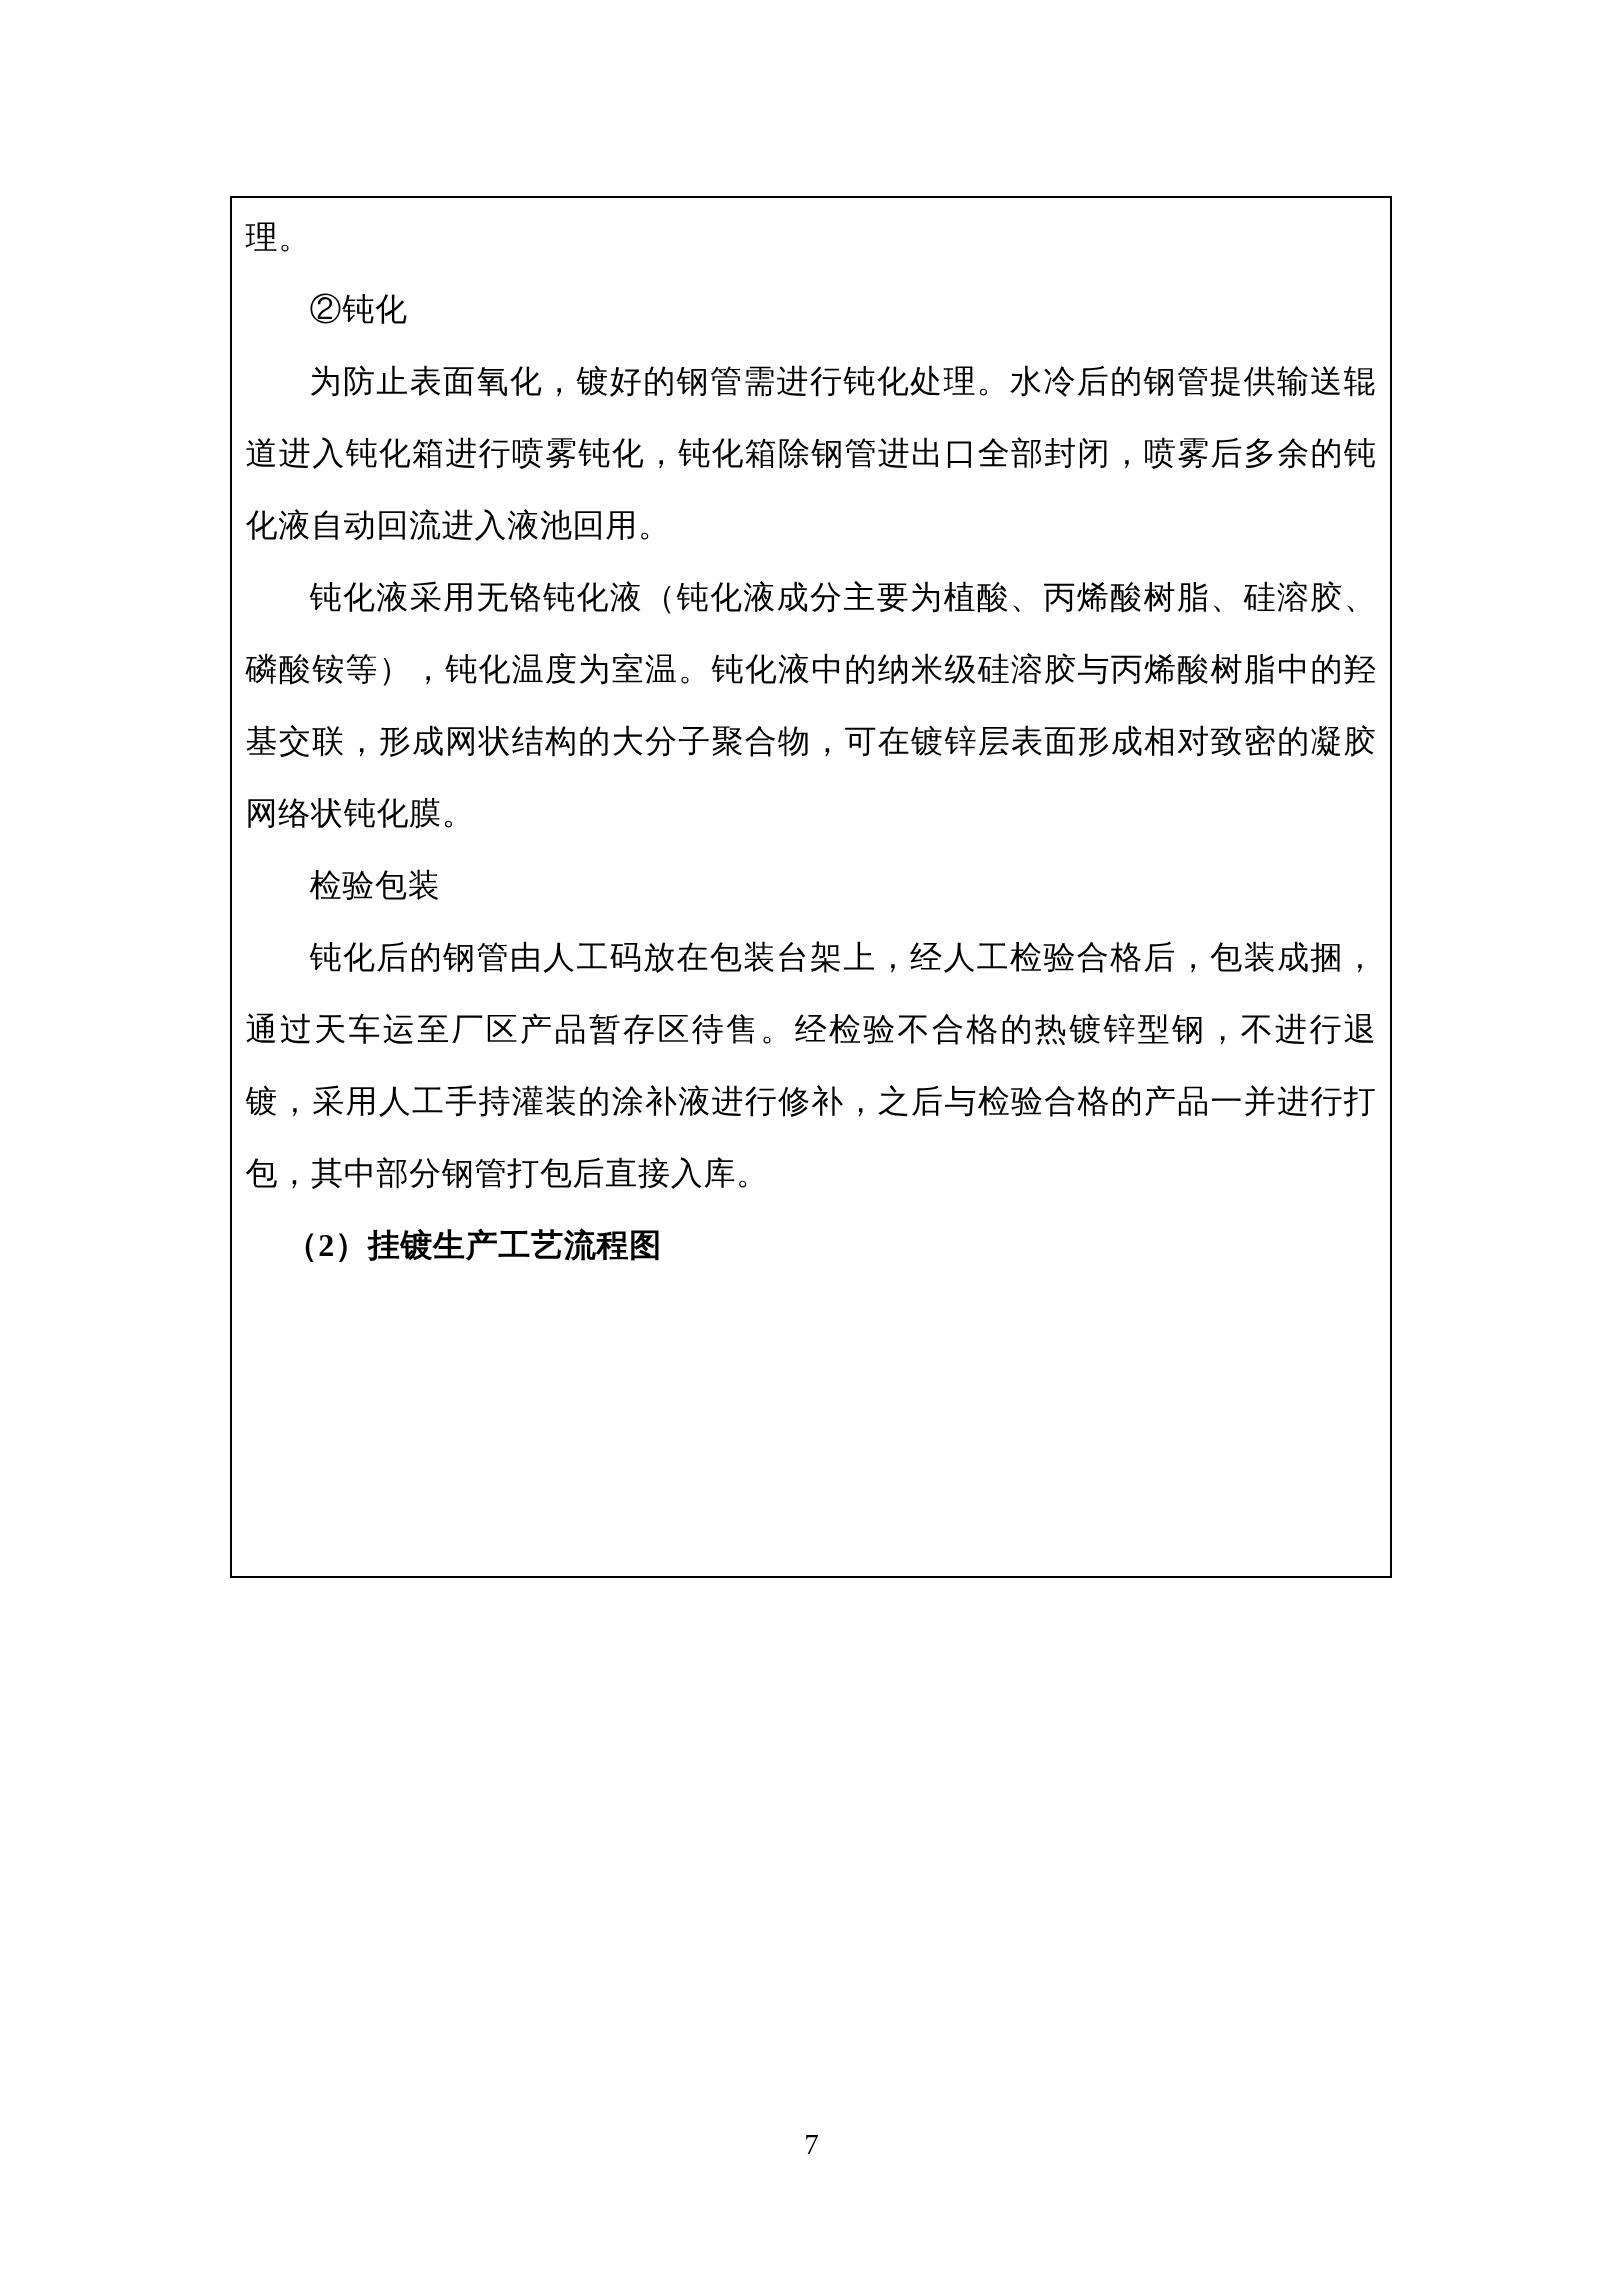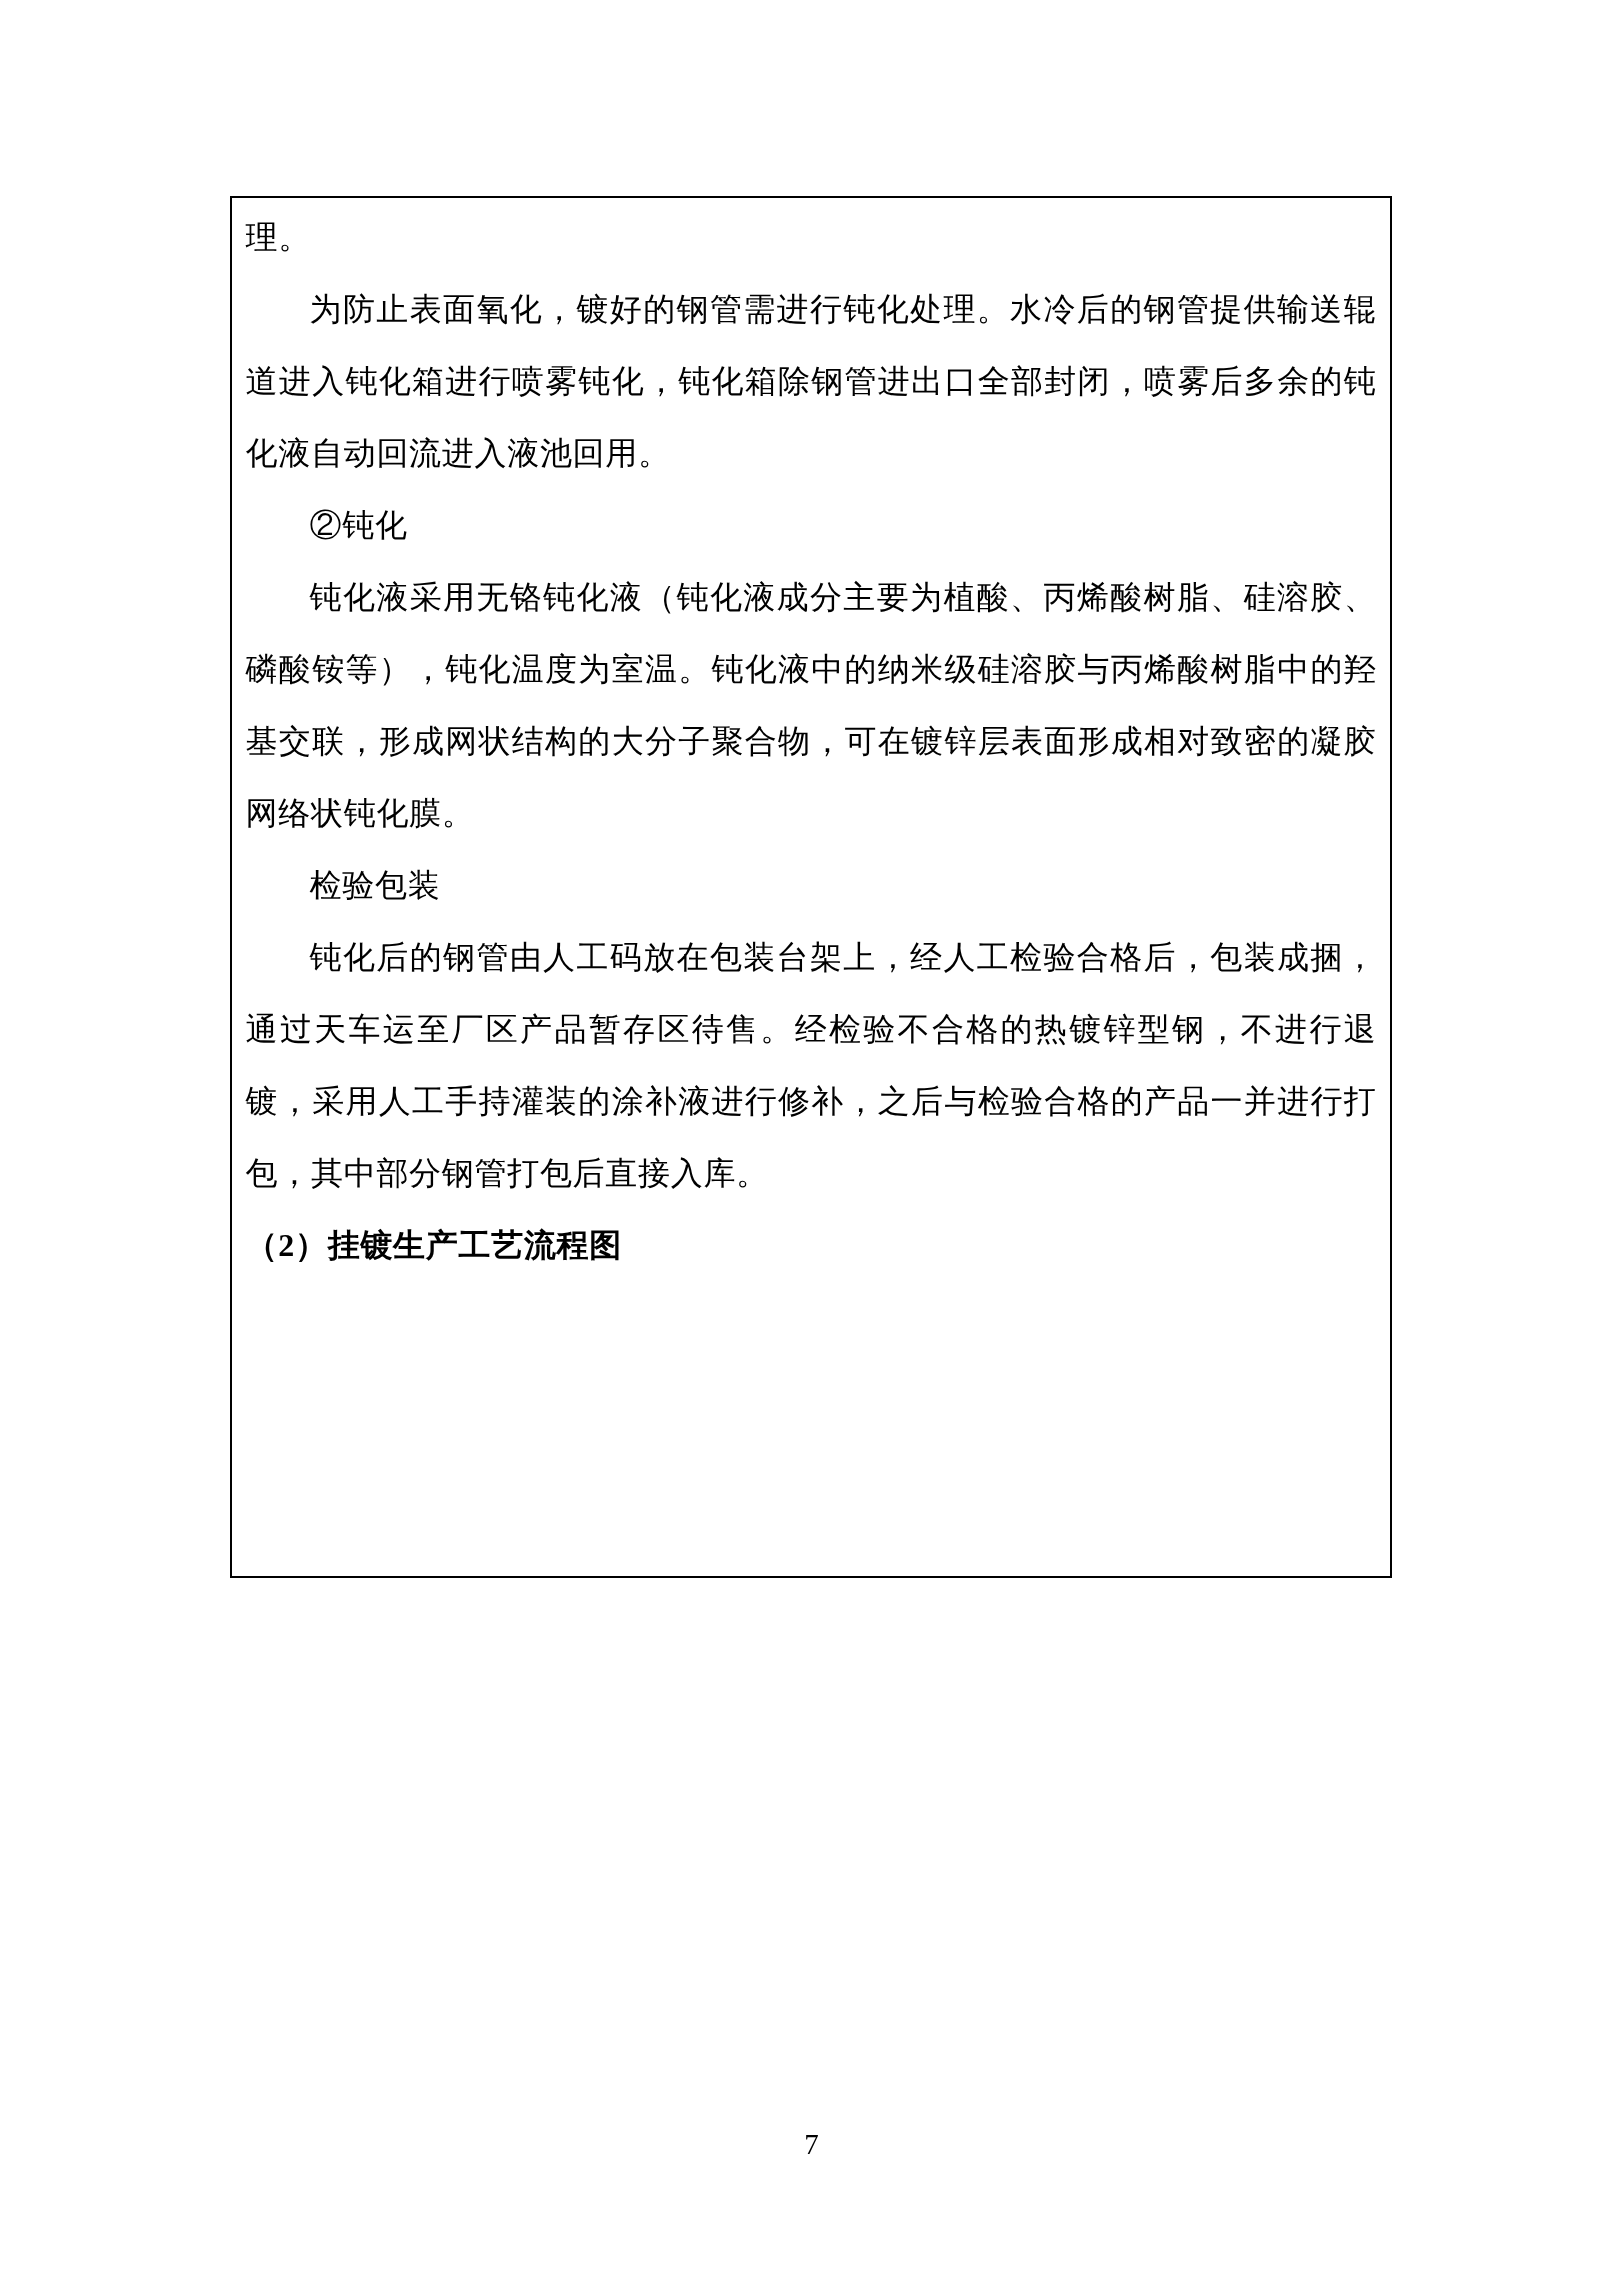--- a/index.html
+++ b/index.html
@@ -31,39 +31,40 @@
     font-size: 32px;
     line-height: 72px;
     text-align: justify;
     letter-spacing: 0.7px;
   }
   .content-frame p.indent {
     text-indent: 64px;
   }
   .content-frame p.bold {
     font-weight: bold;
+    margin-left: 40px;
   }
   .page-number {
     position: absolute;
     left: 0;
     top: 2127px;
     width: 1623px;
     text-align: center;
     font-size: 29px;
     line-height: 34px;
     color: #000000;
   }
 </style>
 </head>
 <body>
 
 <div class="content-frame">
   <p>理。</p>
+  <p class="indent">②钝化</p>
   <p class="indent">为防止表面氧化，镀好的钢管需进行钝化处理。水冷后的钢管提供输送辊道进入钝化箱进行喷雾钝化，钝化箱除钢管进出口全部封闭，喷雾后多余的钝化液自动回流进入液池回用。</p>
-  <p class="indent">②钝化</p>
   <p class="indent">钝化液采用无铬钝化液（钝化液成分主要为植酸、丙烯酸树脂、硅溶胶、磷酸铵等），钝化温度为室温。钝化液中的纳米级硅溶胶与丙烯酸树脂中的羟基交联，形成网状结构的大分子聚合物，可在镀锌层表面形成相对致密的凝胶网络状钝化膜。</p>
   <p class="indent">检验包装</p>
   <p class="indent">钝化后的钢管由人工码放在包装台架上，经人工检验合格后，包装成捆，通过天车运至厂区产品暂存区待售。经检验不合格的热镀锌型钢，不进行退镀，采用人工手持灌装的涂补液进行修补，之后与检验合格的产品一并进行打包，其中部分钢管打包后直接入库。</p>
   <p class="bold">（2）挂镀生产工艺流程图</p>
 </div>
 
 <div class="page-number">7</div>
 
 
 </body></html>

